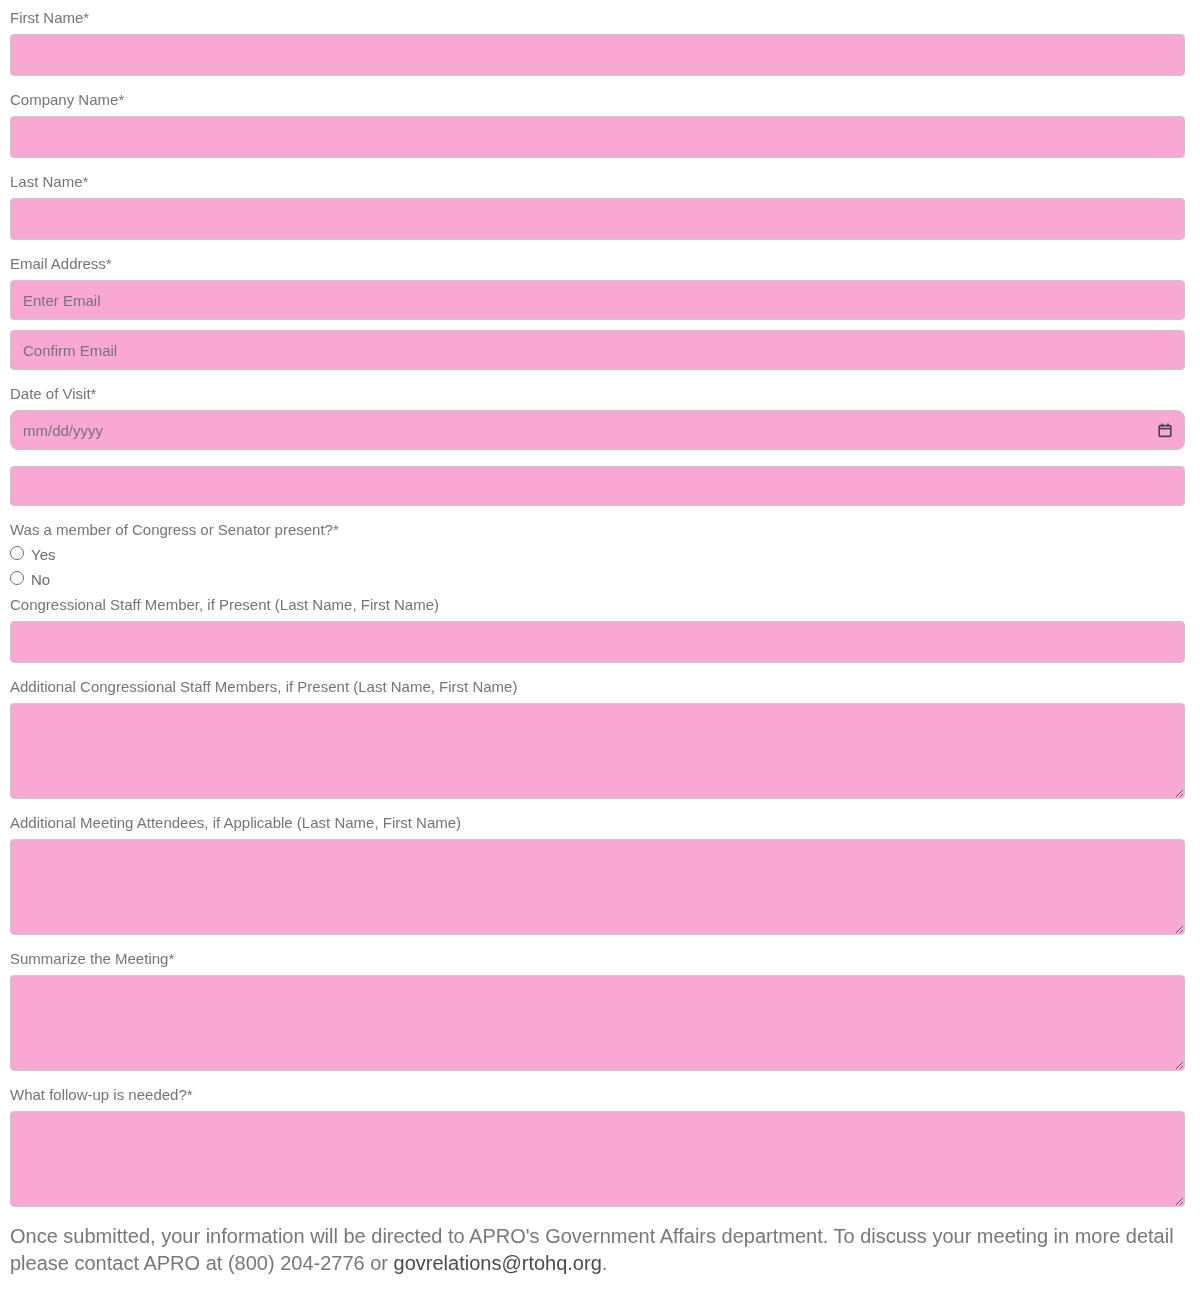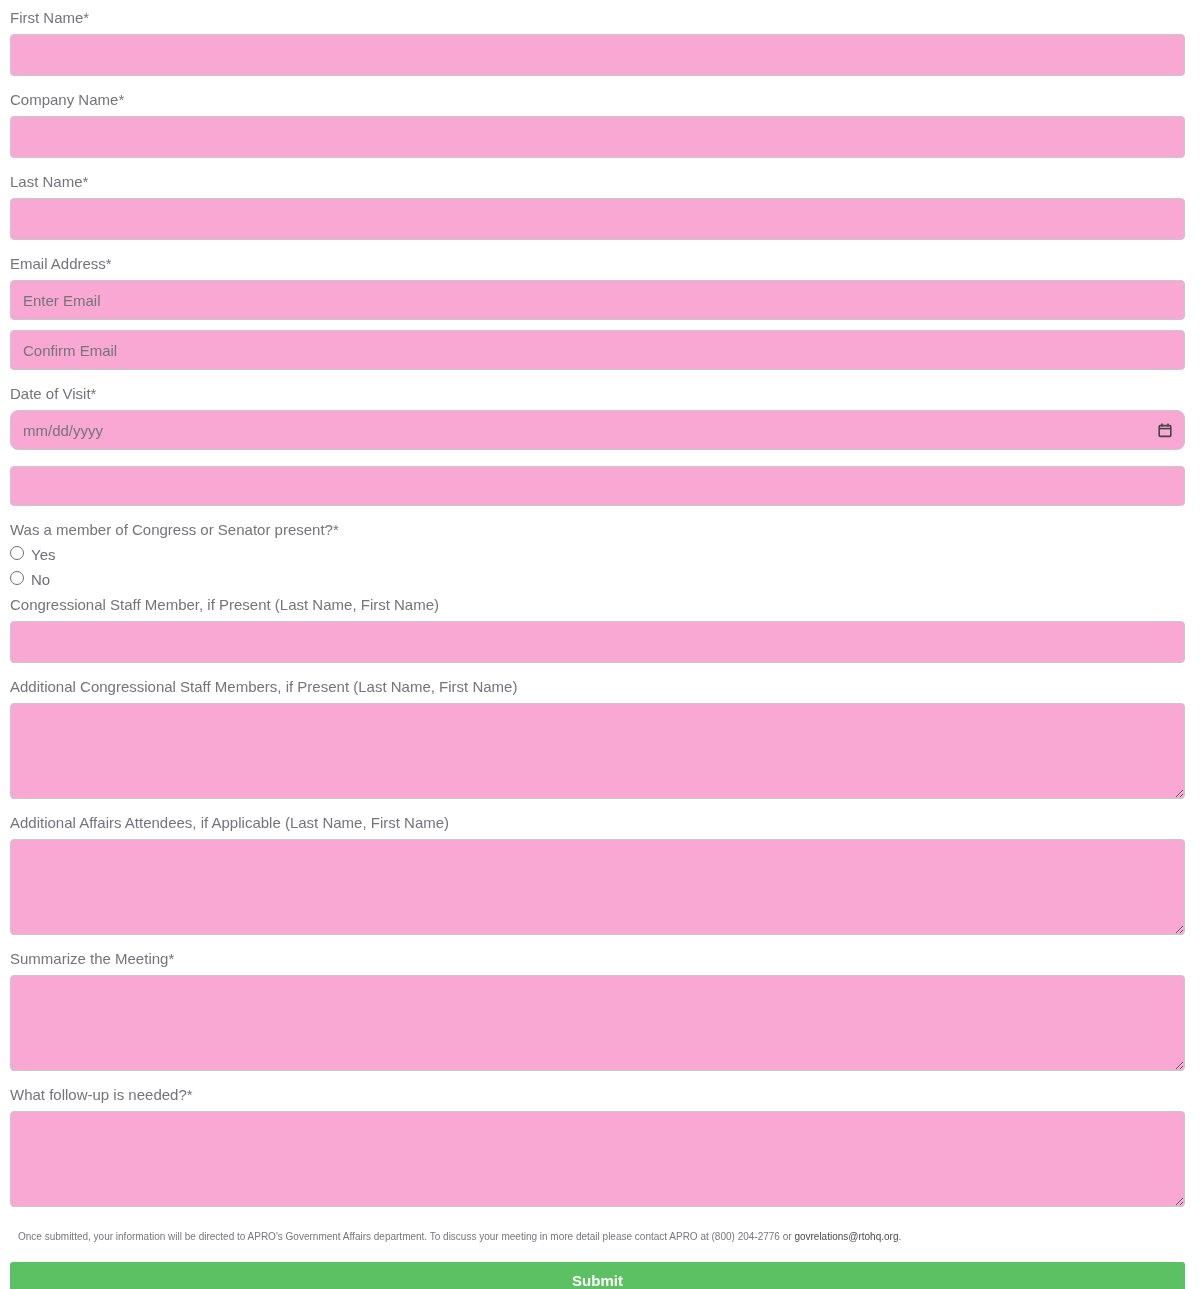--- a/index.html
+++ b/index.html
@@ -67,23 +67,23 @@
     height: 14px;
     border: 1.5px solid #6f6f74;
     border-radius: 50%;
     background: #fff;
     margin-right: 7px;
     cursor: pointer;
   }
 
   .footer-note {
     color: #77777c;
-    font-size: 10px;
+    font-size: 20px;
     line-height: 27px;
-    margin: 14px 0 12px 8px;
+    margin: 14px 0 12px 0;
   }
   .footer-note a {
     color: #4b4b4e;
     text-decoration: none;
   }
 
   .submit-btn {
     display: block;
     width: 100%;
     height: 36px;
@@ -157,21 +157,21 @@
     <label class="field-label">Congressional Staff Member, if Present (Last Name, First Name)</label>
     <input type="text" style="">
   </div>
 
   <div class="field">
     <label class="field-label">Additional Congressional Staff Members, if Present (Last Name, First Name)</label>
     <textarea style=""></textarea>
   </div>
 
   <div class="field">
-    <label class="field-label">Additional Affairs Attendees, if Applicable (Last Name, First Name)</label>
+    <label class="field-label">Additional Meeting Attendees, if Applicable (Last Name, First Name)</label>
     <textarea style=""></textarea>
   </div>
 
   <div class="field">
     <label class="field-label">Summarize the Meeting*</label>
     <textarea style=""></textarea>
   </div>
 
   <div class="field">
     <label class="field-label">What follow-up is needed?*</label>

